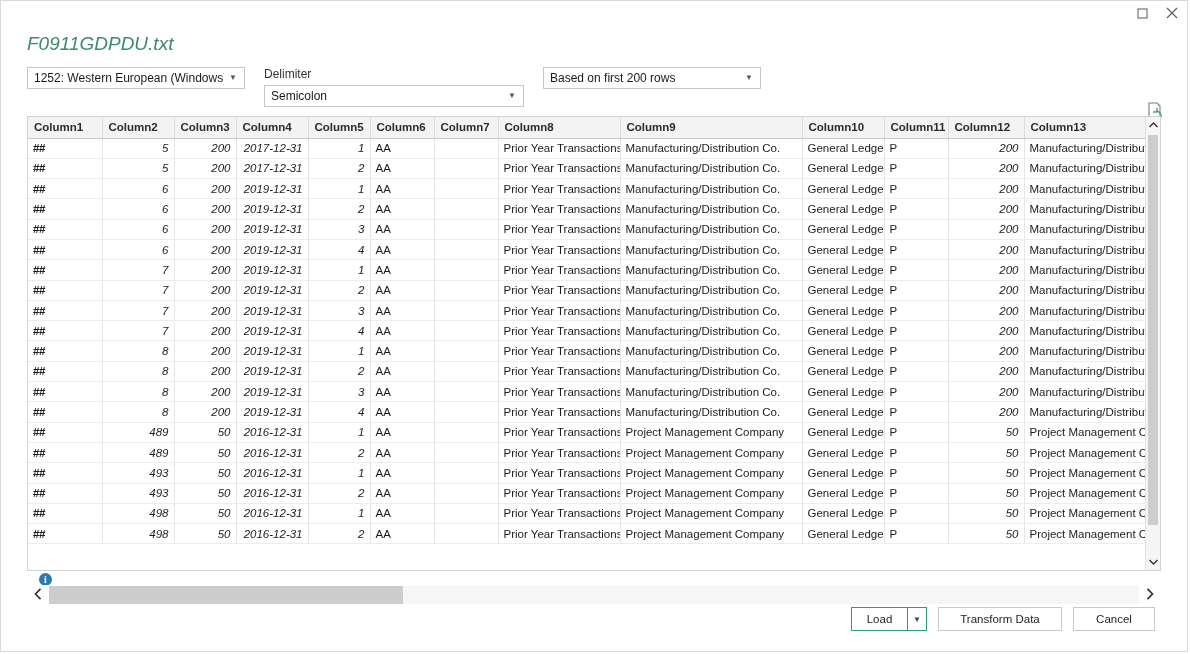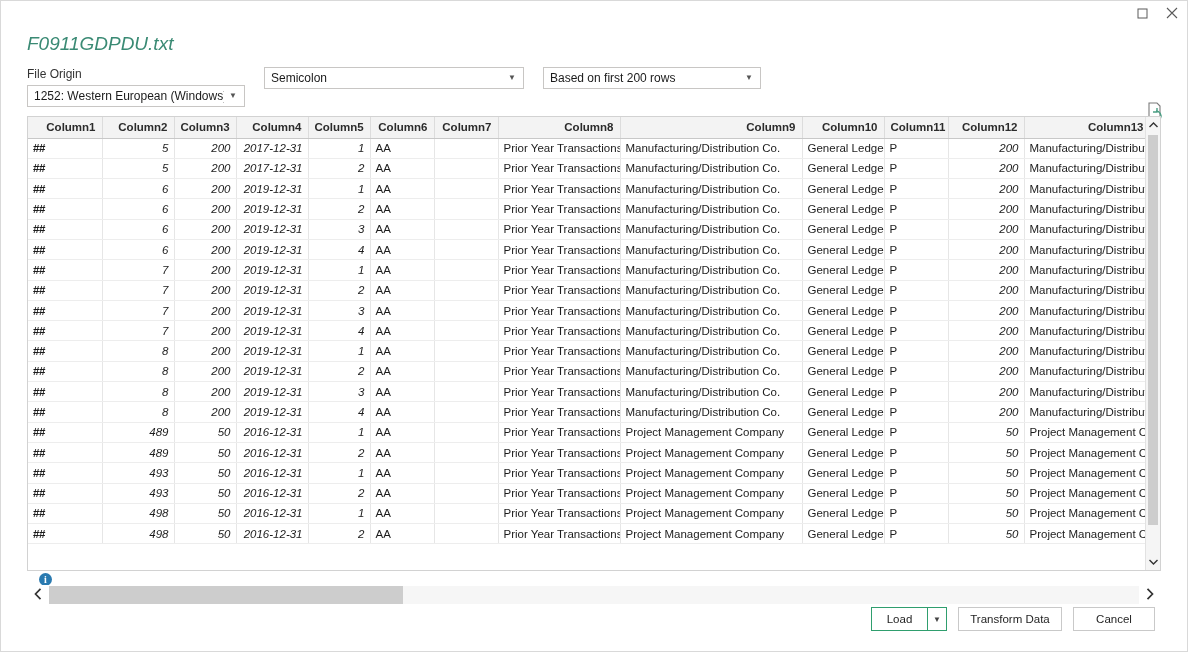--- a/index.html
+++ b/index.html
@@ -129,21 +129,21 @@
     height: 21px;
     background: #f3f3f3;
     border-right: 1px solid #dcdcdc;
     border-bottom: 1px solid #c8c8c8;
     font-weight: bold;
     font-size: 11.5px;
     color: #2b2b2b;
     padding: 0 6px;
     white-space: nowrap;
     overflow: hidden;
-    text-align: right;
+    text-align: left;
     box-sizing: border-box;
   }
   table.preview td {
     height: 20.3px;
     border-right: 1px solid #e6e6e6;
     border-bottom: 1px solid #ededed;
     padding: 0 5px;
     white-space: nowrap;
     overflow: hidden;
     color: #1c1c1c;
@@ -269,21 +269,21 @@
     width: 19px;
     height: 24px;
     display: flex;
     align-items: center;
     justify-content: center;
     font-size: 8px;
     color: #444;
     background: #fff;
     box-sizing: border-box;
   }
-  .btn-transform { width: 104px; margin-left: 11px; }
+  .btn-transform { width: 124px; margin-left: 11px; }
   .btn-cancel { width: 82px; margin-left: 11px; }
 </style>
 </head>
 <body>
 
 <div class="window">
 
   <div class="titlebar">
     <div class="winbtn">
       <svg width="11" height="11" viewBox="0 0 11 11">
@@ -295,28 +295,28 @@
         <path d="M1 1 L11 11 M11 1 L1 11" stroke="#5a5a5a" stroke-width="1.1" fill="none"></path>
       </svg>
     </div>
   </div>
 
   <div class="header">
     <div class="doc-title">F0911GDPDU.txt</div>
 
     <div class="controls">
       <div class="ctrl-group">
-        <div class="ctrl-label">File Origin</div>
         <div class="combo combo-origin">
           <span class="cval">1252: Western European (Windows)</span>
           <span class="carrow">▼</span>
         </div>
       </div>
 
       <div class="ctrl-group">
+        <div class="ctrl-label">Delimiter</div>
         <div class="combo combo-delim">
           <span class="cval">Semicolon</span>
           <span class="carrow">▼</span>
         </div>
       </div>
 
       <div class="ctrl-group">
         <div class="combo combo-detect">
           <span class="cval">Based on first 200 rows</span>
           <span class="carrow">▼</span>

